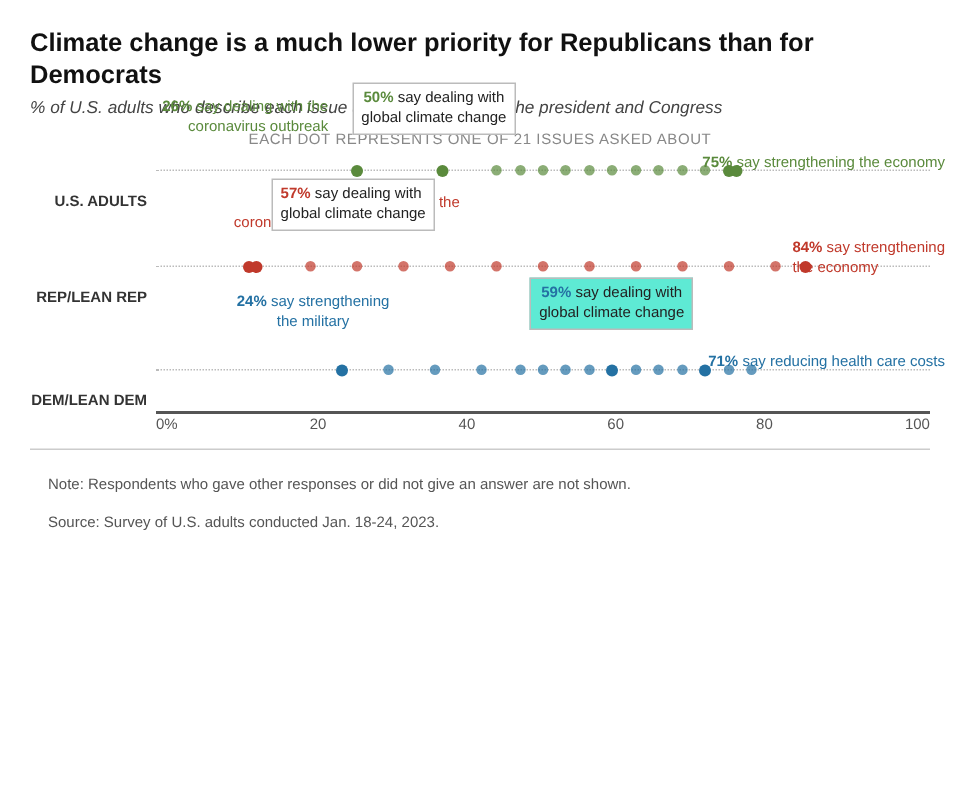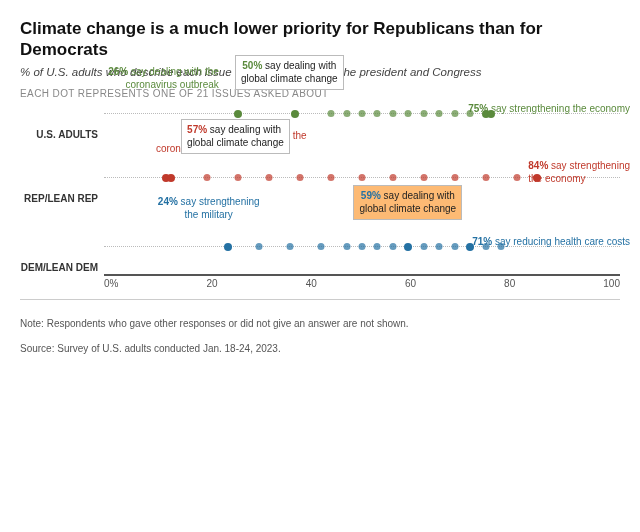--- a/index.html
+++ b/index.html
@@ -22,28 +22,30 @@
     .subtitle {
       font-size: 11.5px;
       color: #444;
       margin-bottom: 10px;
       font-style: italic;
     }
     .subtitle b { font-style: italic; }
     .dot-label {
       font-size: 10px;
       color: #888;
+      text-align: center;
       margin-bottom: 8px;
       letter-spacing: 0.04em;
     }
     .notes {
       font-size: 10px;
       color: #555;
       margin-top: 10px;
       line-height: 1.5;
+      margin-left: 12px;
     }
     .pew {
       font-size: 11.5px;
       font-weight: bold;
       color: #111;
       margin-top: 5px;
     }
   </style>
 </head>
 <body>
@@ -126,21 +128,21 @@
     </div>
   </div>
 
   <div style="position:relative; margin-bottom:20px; margin-top:30px;">
     <div style="position:absolute;left:-84px;top:22px;width:78px;text-align:right;font-size:10px;font-weight:bold;color:#333;">DEM/LEAN DEM</div>
 
     <div style="position:absolute;left:calc(24% - 70px);top:-45px;font-size:10px;color:#2471a3;line-height:1.35;text-align:center;">
       <span style="font-weight:bold;">24%</span> say strengthening<br>the military
     </div>
 
-    <div style="position:absolute;left:calc(59% - 55px);top:-55px;font-size:10px;line-height:1.35;border:1px solid #bbb;padding:3px 5px;background:#fdba74;text-align:center;">
+    <div style="position:absolute;left:calc(59% - 55px);top:-55px;font-size:10px;line-height:1.35;border:1px solid #bbb;padding:3px 5px;background:#5eead4;text-align:center;">
       <span style="color:#2471a3;font-weight:bold;">59%</span> say dealing with<br>global climate change
     </div>
 
     <div style="position:relative;height:14px;margin-top:2px;">
       <div style="position:absolute;top:6px;left:0;right:0;border-top:1px dotted #bbb;"></div>
       <div style="position:absolute;left:24%;top:3px;width:8px;height:8px;border-radius:50%;background:#2471a3;transform:translateX(-50%);"></div>
       <div style="position:absolute;left:30%;top:3px;width:7px;height:7px;border-radius:50%;background:#2471a3;transform:translateX(-50%);opacity:0.7;"></div>
       <div style="position:absolute;left:36%;top:3px;width:7px;height:7px;border-radius:50%;background:#2471a3;transform:translateX(-50%);opacity:0.7;"></div>
       <div style="position:absolute;left:42%;top:3px;width:7px;height:7px;border-radius:50%;background:#2471a3;transform:translateX(-50%);opacity:0.7;"></div>
       <div style="position:absolute;left:47%;top:3px;width:7px;height:7px;border-radius:50%;background:#2471a3;transform:translateX(-50%);opacity:0.7;"></div>

